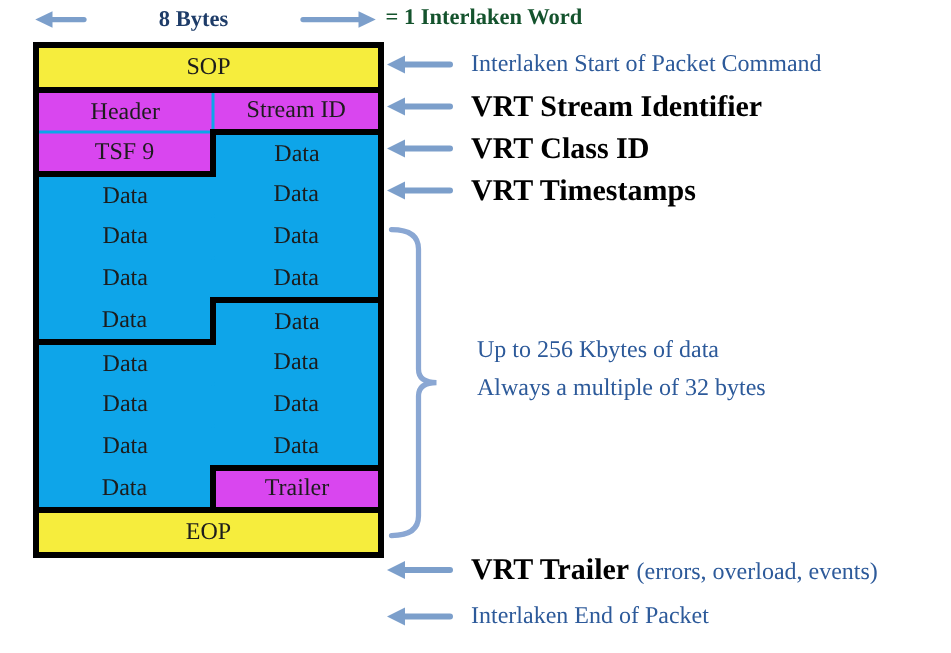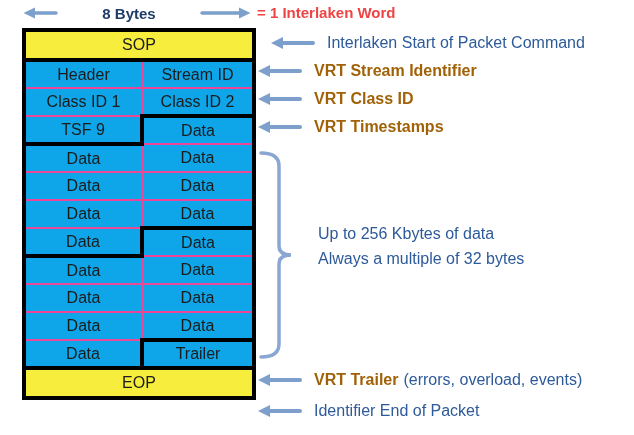--- a/index.html
+++ b/index.html
@@ -1,44 +1,44 @@
 <!DOCTYPE html>
 <html><head>
 <meta charset="utf-8">
 <style>
   html,body{margin:0;padding:0;background:#fff;}
   .stage{
     position:relative;width:634px;height:435px;background:#ffffff;overflow:hidden;
-    font-family:Liberation Sans, sans-serif;
+    font-family:Liberation Serif, serif;
   }
   
   .measure{position:absolute;left:22px;top:3px;width:230px;height:20px;
     display:flex;align-items:center;justify-content:space-between;}
   .measure .lbl{font-size:15px;font-weight:600;color:#1e3c68;}
-  .word-label{position:absolute;left:257px;top:4px;font-size:15px;font-weight:600;color:#ef4444;}
+  .word-label{position:absolute;left:257px;top:4px;font-size:15px;font-weight:600;color:#14532d;}
 
   
   table.pkt{position:absolute;left:22px;top:28px;border-collapse:collapse;table-layout:fixed;
     width:230px;border:4px solid #000;}
-  table.pkt td{border:2px solid #ec4899;text-align:center;vertical-align:middle;
+  table.pkt td{border:2px solid #0ea5e9;text-align:center;vertical-align:middle;
     font-size:16px;color:#1c1c1c;padding:0;}
   table.pkt tr{height:28px;}
   table.pkt tr.tall{height:30px;}
   td.yellow{background:#f6ed3d;}
-  td.green{background:#0ea5e9;}
+  td.green{background:#d946ef;}
   td.white{background:#0ea5e9;}
   td.bb{border-bottom:4px solid #000 !important;}
   td.bt{border-top:4px solid #000 !important;}
   td.br{border-right:4px solid #000 !important;}
   col.c1{width:118px;} col.c2{width:112px;}
 
   
   .anno{position:absolute;left:256px;height:22px;display:flex;align-items:center;gap:12px;white-space:nowrap;}
   .reg{font-size:16px;color:#2d5a9a;font-weight:400;}
-  .bold{font-size:16px;color:#a16207;font-weight:700;}
+  .bold{font-size:20px;color:#000000;font-weight:700;}
   .rest{margin-left:5px;}
   .payload{position:absolute;left:318px;top:221px;line-height:25px;white-space:nowrap;}
   .brace{position:absolute;left:257px;top:150px;}
   svg{display:block;}
 </style>
 </head>
 <body>
 
 <div class="stage">
 
@@ -60,24 +60,20 @@
         <col class="c1">
         <col class="c2">
       </colgroup>
     <tbody>
         <tr class="tall">
       <td colspan="2" class="yellow bb">SOP</td>
     </tr>
     <tr>
       <td class="green">Header</td>
       <td class="green">Stream ID</td>
-    </tr>
-    <tr>
-      <td class="green">Class ID 1</td>
-      <td class="green">Class ID 2</td>
     </tr>
     <tr>
       <td class="green br bb">TSF 9</td>
       <td class="white bt">Data</td>
     </tr>
     <tr>
       <td class="white">Data</td>
       <td class="white">Data</td>
     </tr>
     <tr>
@@ -107,21 +103,21 @@
     <tr>
       <td class="white br bb">Data</td>
       <td class="green bt bb">Trailer</td>
     </tr>
     <tr class="tall">
       <td colspan="2" class="yellow bt">EOP</td>
     </tr>
   </tbody>
     </table>
 
-  <div class="anno" style="top:32px;padding-left:13px;">
+  <div class="anno" style="top:32px;">
     <svg width="46" height="16" viewBox="0 0 46 16">
       <line x1="44" y1="8" x2="13" y2="8" stroke="#7c9fcb" stroke-width="4" stroke-linecap="round"></line>
       <polygon points="14,2 14,14 2,8" fill="#7c9fcb"></polygon>
     </svg>
     <span class="reg">Interlaken Start of Packet Command</span>
   </div>
 
   <div class="anno" style="top:60px;">
     <svg width="46" height="16" viewBox="0 0 46 16">
       <line x1="44" y1="8" x2="13" y2="8" stroke="#7c9fcb" stroke-width="4" stroke-linecap="round"></line>
@@ -162,16 +158,16 @@
     <span>
       <span class="bold">VRT Trailer</span><span class="reg rest">(errors, overload, events)</span>
     </span>
   </div>
 
   <div class="anno" style="top:400px;">
     <svg width="46" height="16" viewBox="0 0 46 16">
       <line x1="44" y1="8" x2="13" y2="8" stroke="#7c9fcb" stroke-width="4" stroke-linecap="round"></line>
       <polygon points="14,2 14,14 2,8" fill="#7c9fcb"></polygon>
     </svg>
-    <span class="reg">Identifier End of Packet</span>
+    <span class="reg">Interlaken End of Packet</span>
   </div>
 
 </div>
 
 </body></html>

